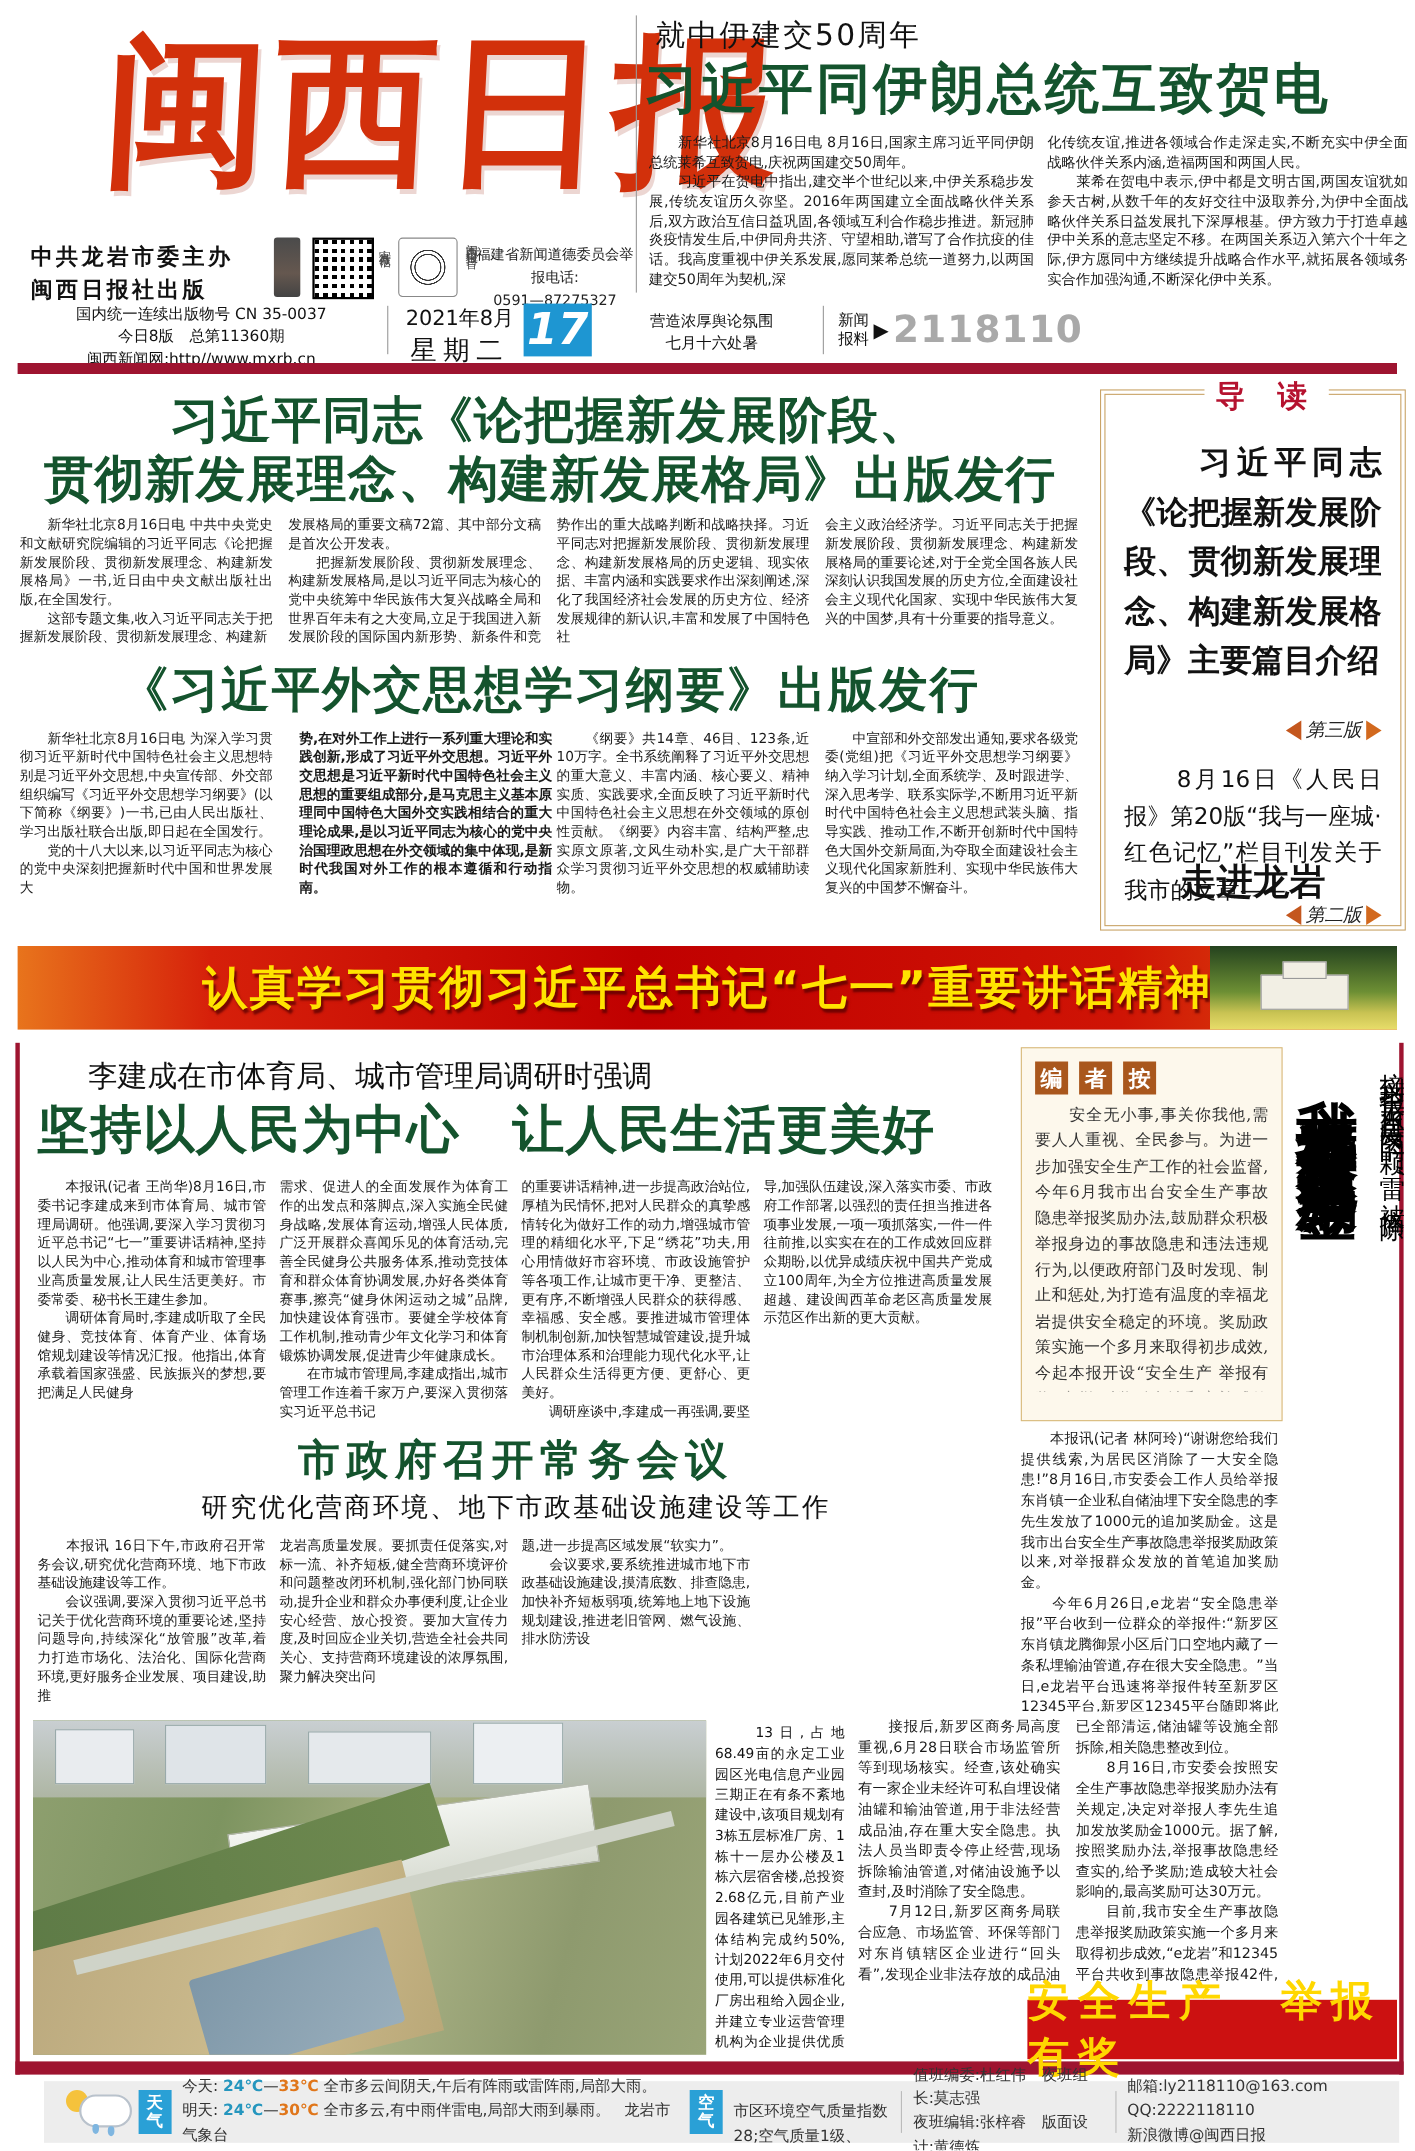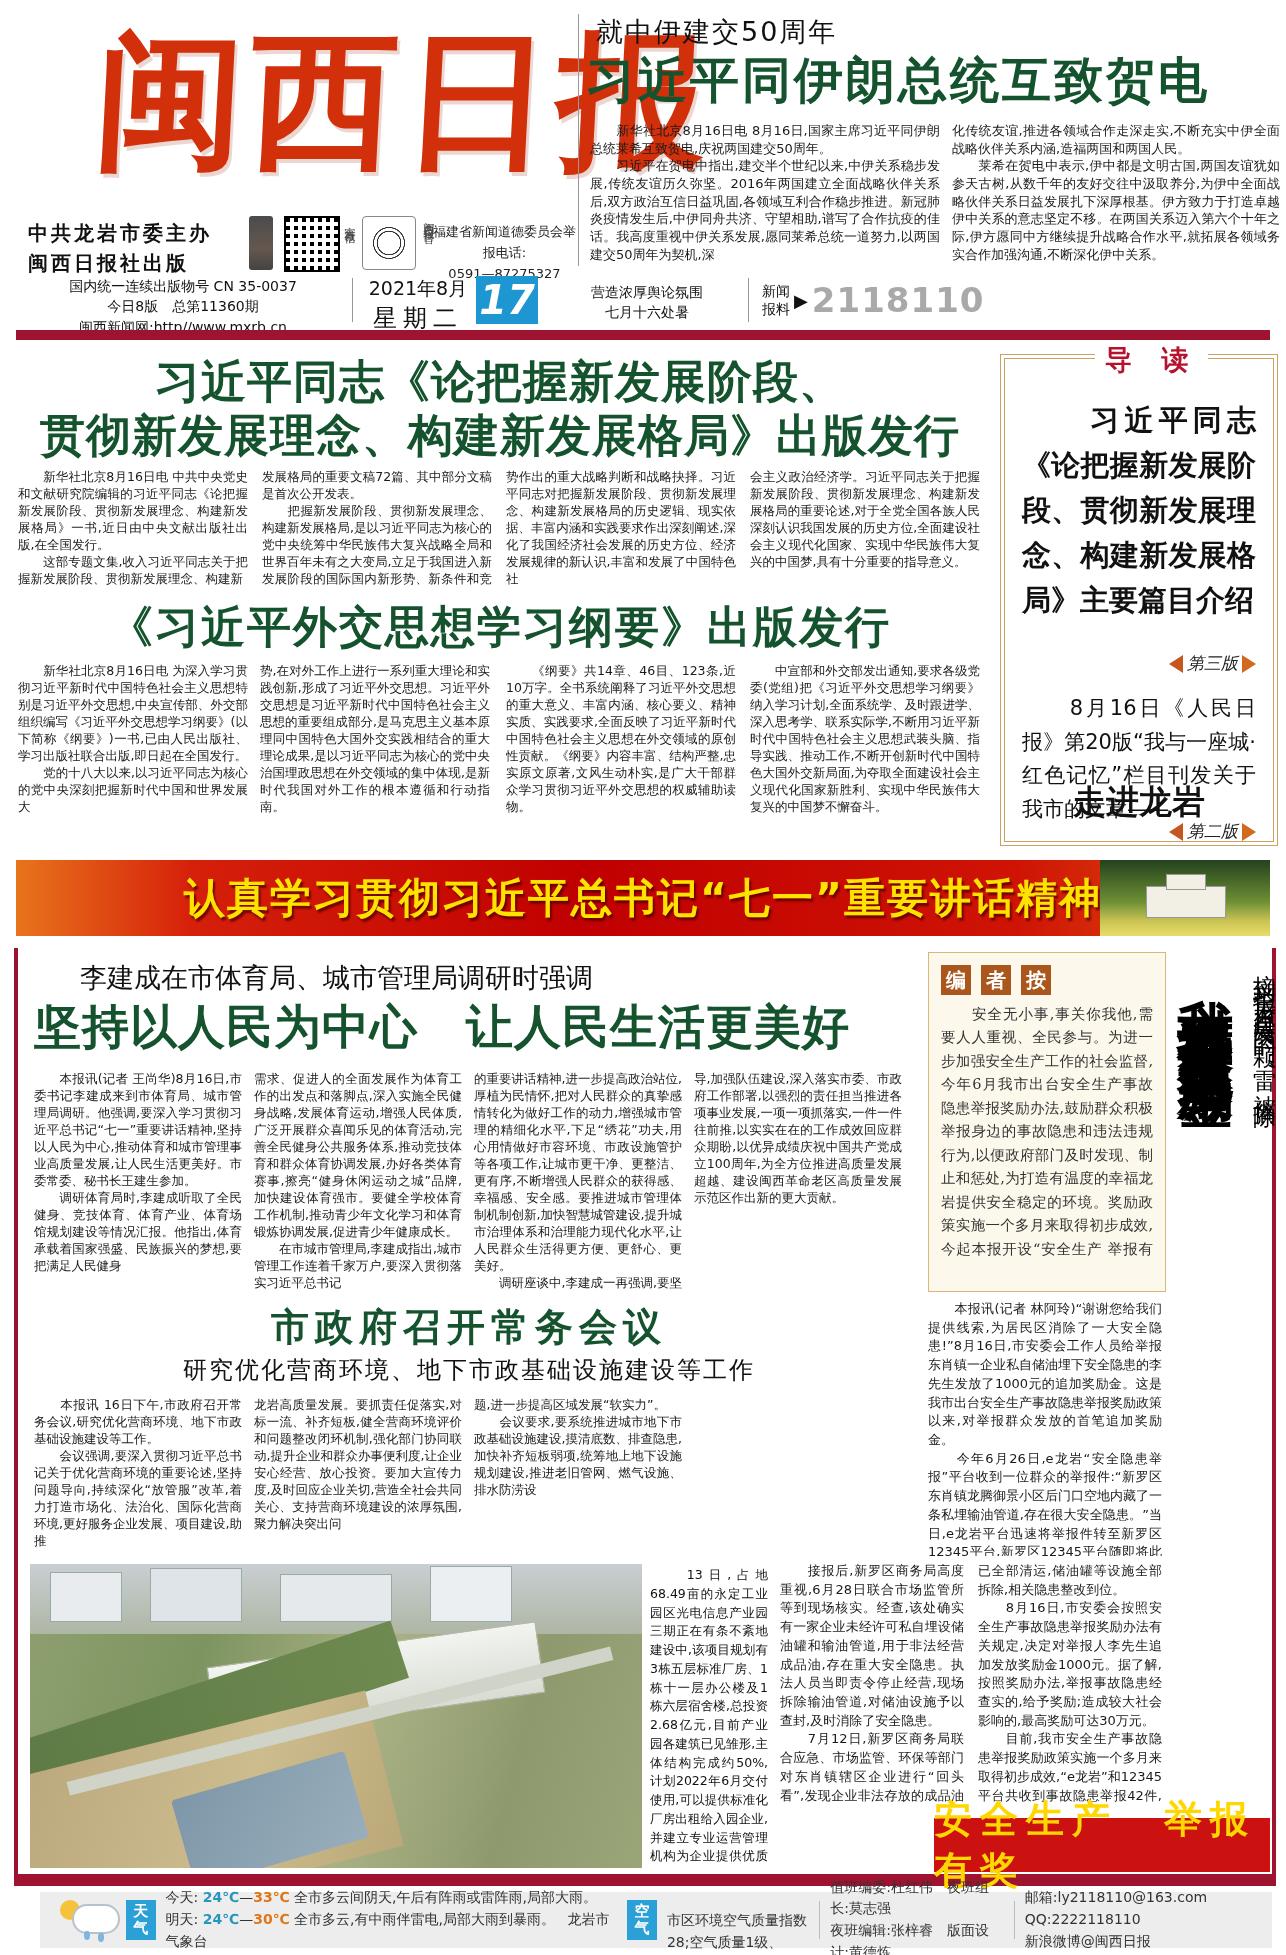--- a/index.html
+++ b/index.html
@@ -138,21 +138,21 @@
   <div class="abs coltext" style="left:18px;top:468px;width:230px;height:120px;">　　新华社北京8月16日电  中共中央党史和文献研究院编辑的习近平同志《论把握新发展阶段、贯彻新发展理念、构建新发展格局》一书,近日由中央文献出版社出版,在全国发行。
 　　这部专题文集,收入习近平同志关于把握新发展阶段、贯彻新发展理念、构建新</div>
   <div class="abs coltext" style="left:262px;top:468px;width:230px;height:120px;">发展格局的重要文稿72篇、其中部分文稿是首次公开发表。
 　　把握新发展阶段、贯彻新发展理念、构建新发展格局,是以习近平同志为核心的党中央统筹中华民族伟大复兴战略全局和世界百年未有之大变局,立足于我国进入新发展阶段的国际国内新形势、新条件和竞争新优</div>
   <div class="abs coltext" style="left:506px;top:468px;width:230px;height:120px;">势作出的重大战略判断和战略抉择。习近平同志对把握新发展阶段、贯彻新发展理念、构建新发展格局的历史逻辑、现实依据、丰富内涵和实践要求作出深刻阐述,深化了我国经济社会发展的历史方位、经济发展规律的新认识,丰富和发展了中国特色社</div>
   <div class="abs coltext" style="left:750px;top:468px;width:230px;height:120px;">会主义政治经济学。习近平同志关于把握新发展阶段、贯彻新发展理念、构建新发展格局的重要论述,对于全党全国各族人民深刻认识我国发展的历史方位,全面建设社会主义现代化国家、实现中华民族伟大复兴的中国梦,具有十分重要的指导意义。</div>
 
   <div class="abs h-black center" style="left:10px;top:598px;width:980px;font-size:44px;letter-spacing:2px;">《习近平外交思想学习纲要》出版发行</div>
   <div class="abs coltext" style="left:18px;top:662px;width:230px;height:186px;">　　新华社北京8月16日电  为深入学习贯彻习近平新时代中国特色社会主义思想特别是习近平外交思想,中央宣传部、外交部组织编写《习近平外交思想学习纲要》(以下简称《纲要》)一书,已由人民出版社、学习出版社联合出版,即日起在全国发行。
 　　党的十八大以来,以习近平同志为核心的党中央深刻把握新时代中国和世界发展大</div>
-  <div class="abs coltext" style="left:260px;top:662px;width:230px;height:186px;">势,在对外工作上进行一系列重大理论和实践创新,形成了习近平外交思想。习近平外交思想是习近平新时代中国特色社会主义思想的重要组成部分,是马克思主义基本原理同中国特色大国外交实践相结合的重大理论成果,是以习近平同志为核心的党中央治国理政思想在外交领域的集中体现,是新时代我国对外工作的根本遵循和行动指南。</div>
+  <div class="abs coltext" style="left:272px;top:662px;width:230px;height:186px;font-weight:bold;">势,在对外工作上进行一系列重大理论和实践创新,形成了习近平外交思想。习近平外交思想是习近平新时代中国特色社会主义思想的重要组成部分,是马克思主义基本原理同中国特色大国外交实践相结合的重大理论成果,是以习近平同志为核心的党中央治国理政思想在外交领域的集中体现,是新时代我国对外工作的根本遵循和行动指南。</div>
   <div class="abs coltext" style="left:506px;top:662px;width:230px;height:186px;">　　《纲要》共14章、46目、123条,近10万字。全书系统阐释了习近平外交思想的重大意义、丰富内涵、核心要义、精神实质、实践要求,全面反映了习近平新时代中国特色社会主义思想在外交领域的原创性贡献。《纲要》内容丰富、结构严整,忠实原文原著,文风生动朴实,是广大干部群众学习贯彻习近平外交思想的权威辅助读物。</div>
   <div class="abs coltext" style="left:750px;top:662px;width:230px;height:186px;">　　中宣部和外交部发出通知,要求各级党委(党组)把《习近平外交思想学习纲要》纳入学习计划,全面系统学、及时跟进学、深入思考学、联系实际学,不断用习近平新时代中国特色社会主义思想武装头脑、指导实践、推动工作,不断开创新时代中国特色大国外交新局面,为夺取全面建设社会主义现代化国家新胜利、实现中华民族伟大复兴的中国梦不懈奋斗。</div>
 
   <div class="abs daodu-box" style="left:1004px;top:358px;width:268px;height:482px;"></div>
   <div class="abs daodu-title" style="left:1095px;top:342px;">导 读</div>
   <div class="abs daodu-item1" style="left:1022px;top:398px;width:234px;">　　习近平同志《论把握新发展阶段、贯彻新发展理念、构建新发展格局》主要篇目介绍</div>
   <div class="abs pagemark" style="left:1022px;top:652px;width:234px;">
     <span class="tri-l"></span>
     <span>第三版</span>
     <span class="tri-r"></span>

